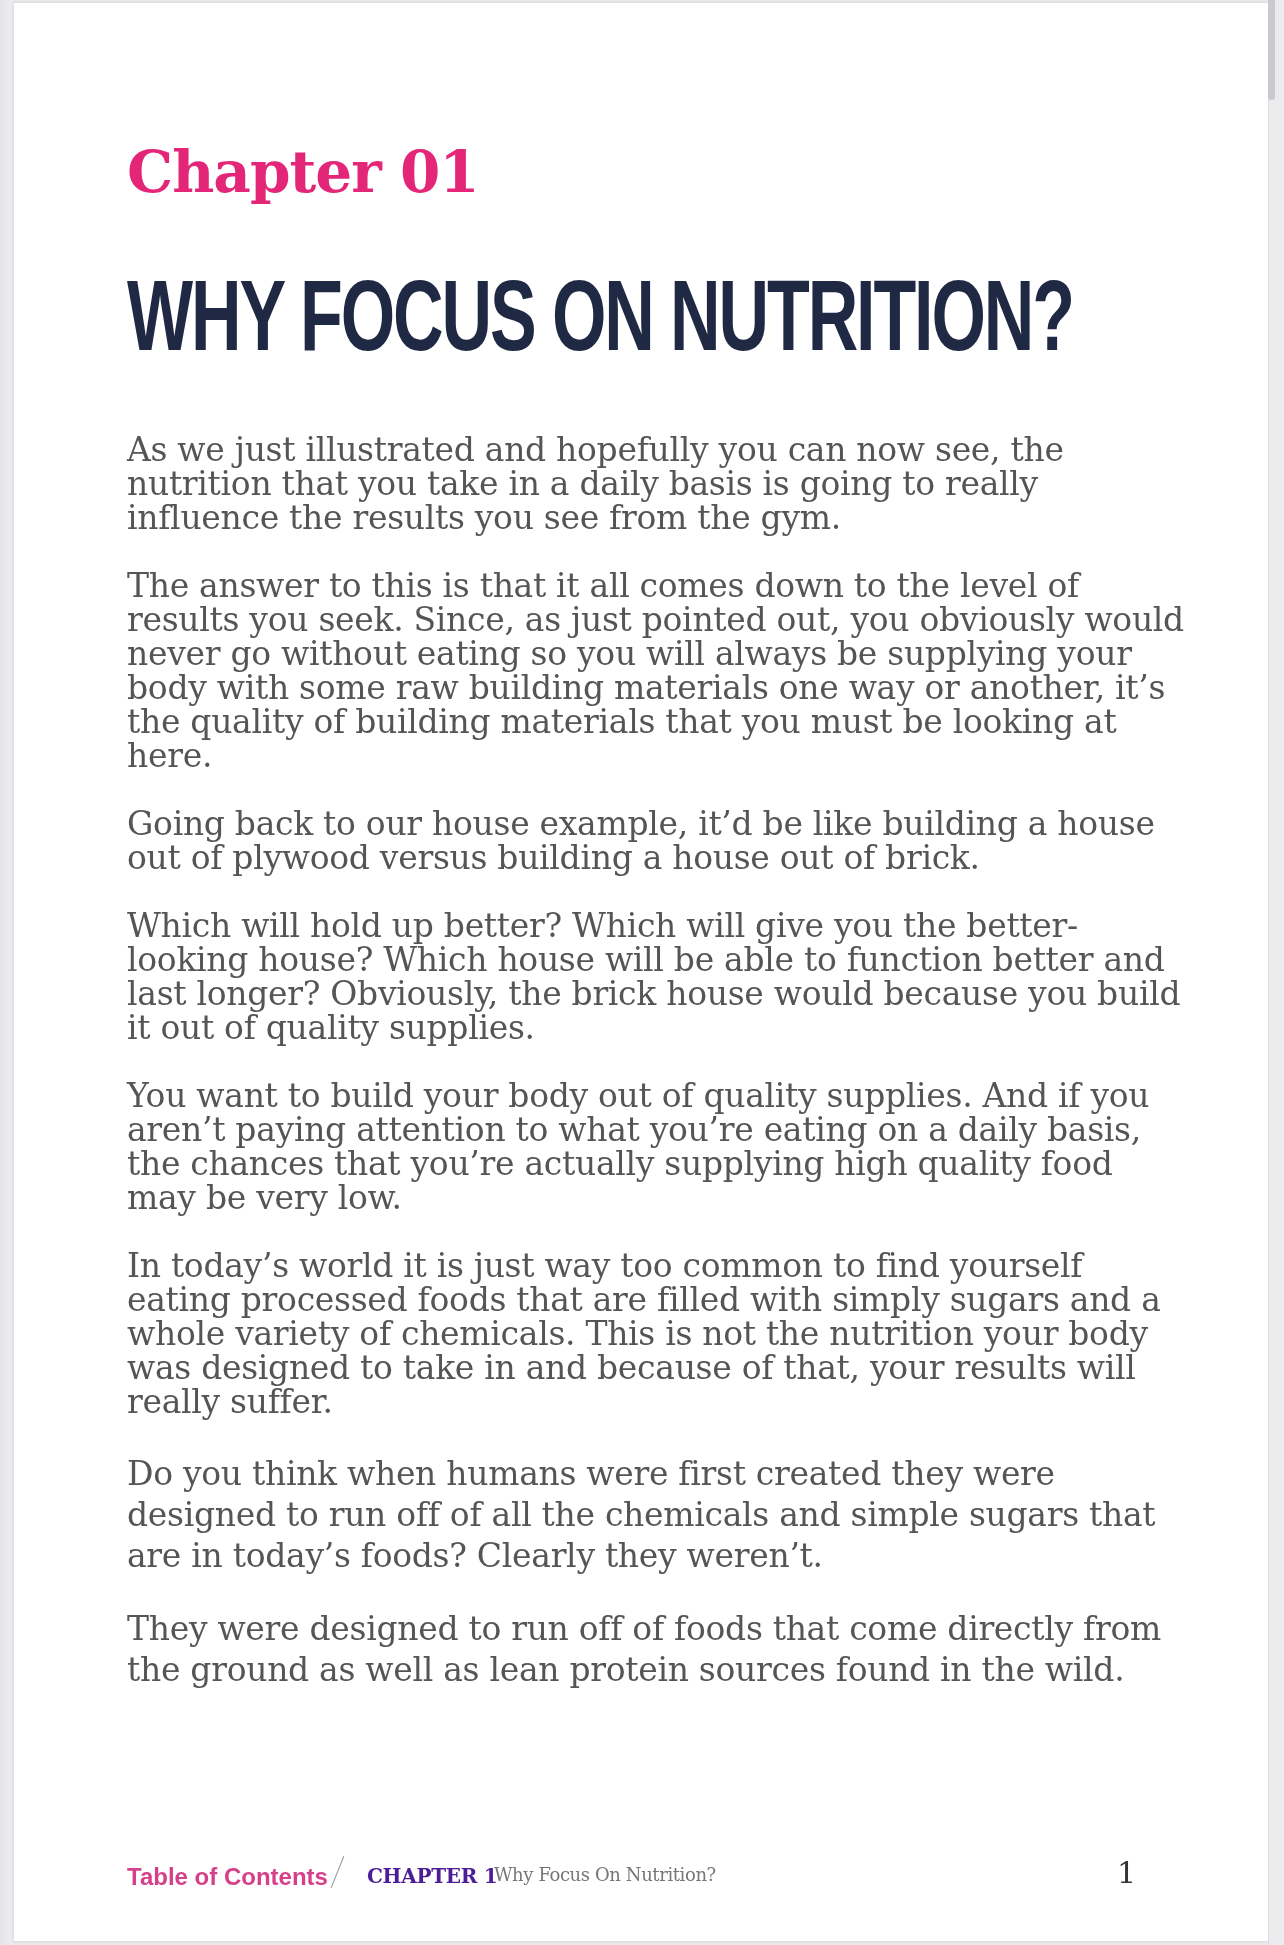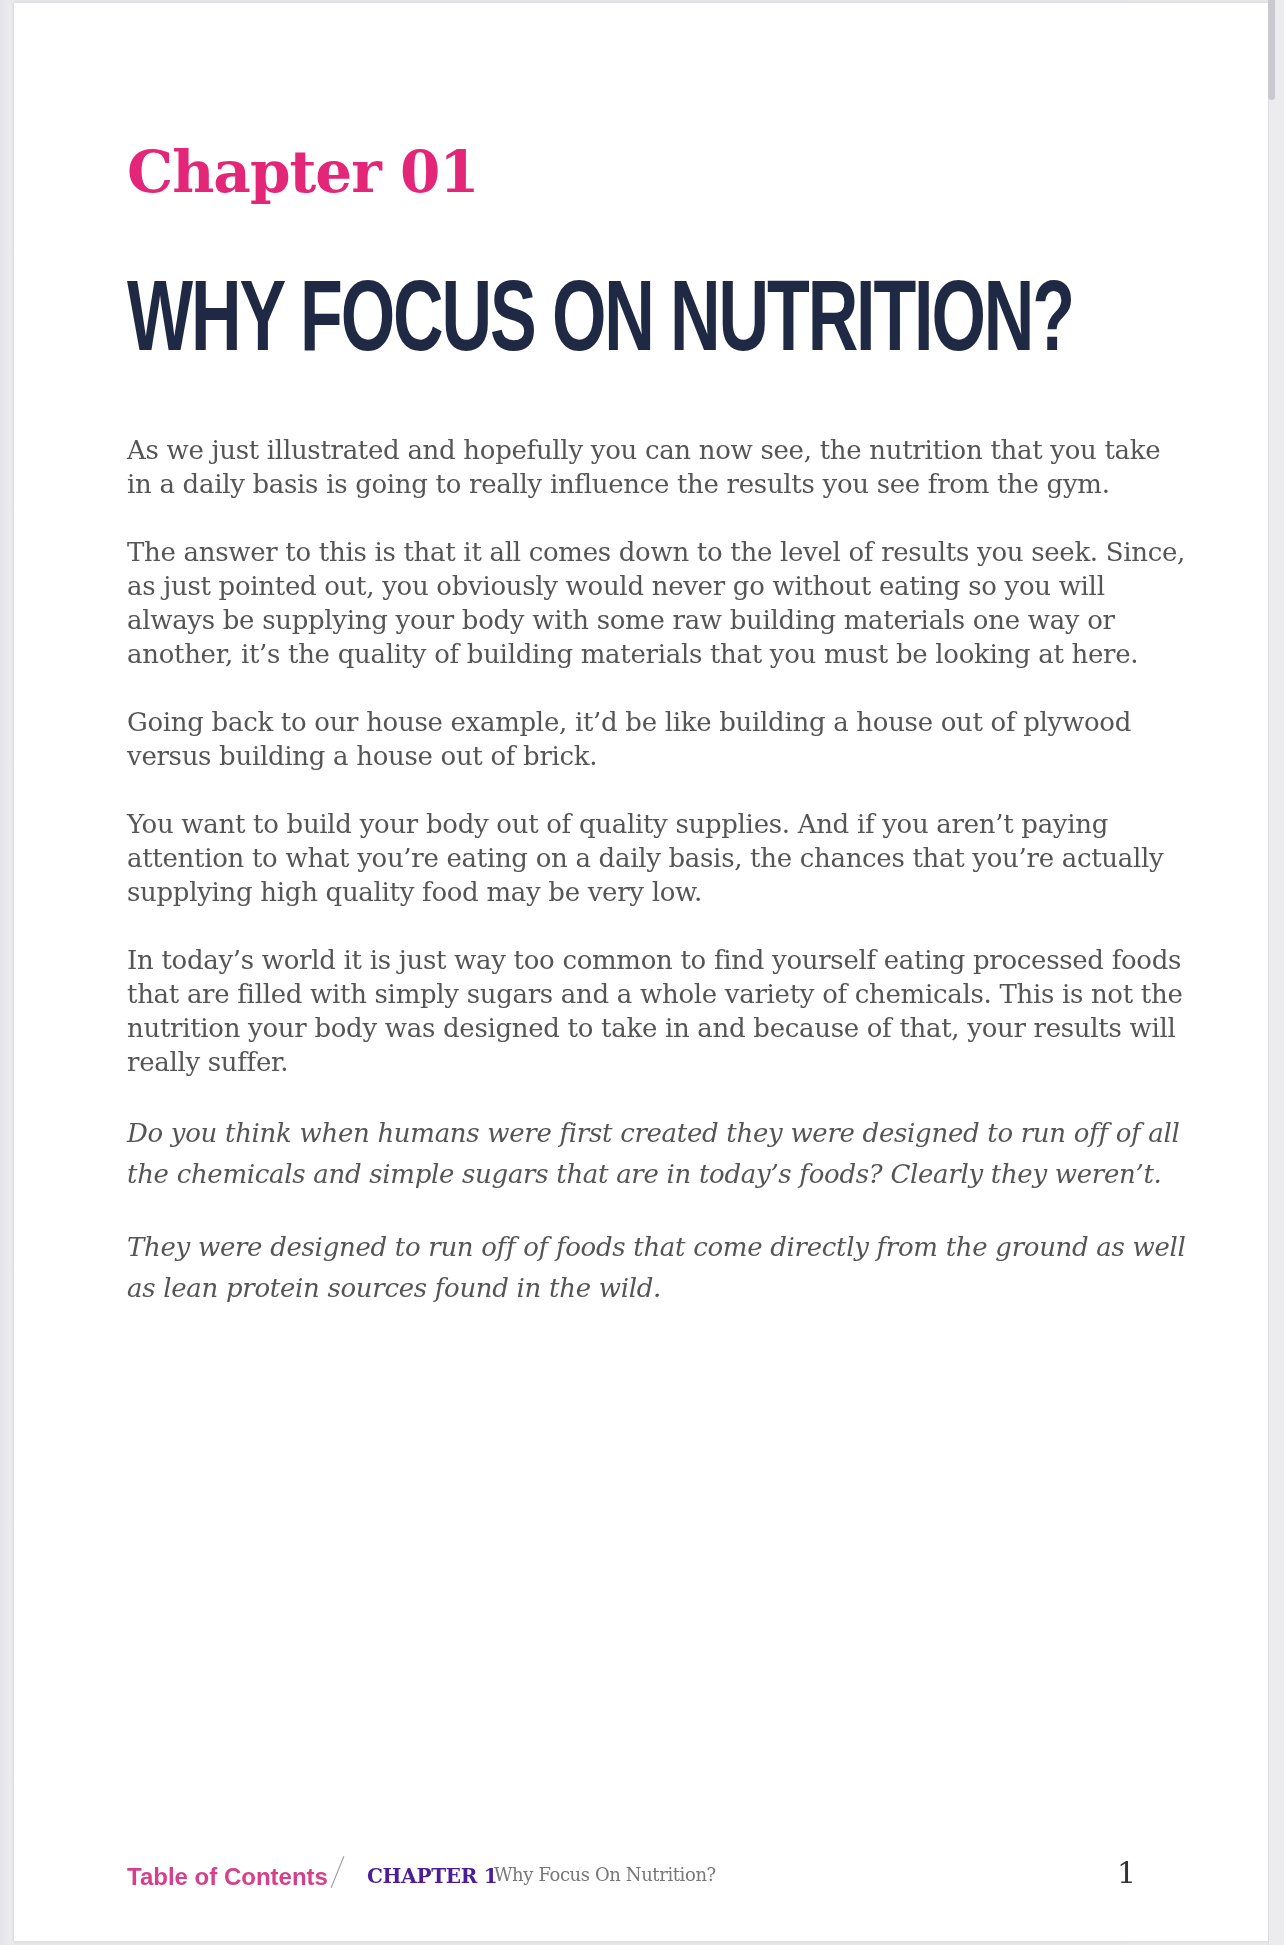--- a/index.html
+++ b/index.html
@@ -71,31 +71,30 @@
     white-space: nowrap;
   }
   .body-text {
     position: absolute;
     left: 113px;
     top: 430px;
     width: 1060px;
   }
   .para {
     font-family: "DejaVu Serif", serif;
-    font-size: 26px;
+    font-size: 33px;
     line-height: 34px;
     color: #555555;
     margin: 0 0 34px 0;
     letter-spacing: -0.3px;
     font-weight: 300;
   }
   .para.loose {
     line-height: 41px;
     margin-bottom: 32px;
-    font-style: italic;
   }
   .footer {
     position: absolute;
     left: 113px;
     top: 1852px;
     width: 1020px;
     height: 40px;
     font-family: "DejaVu Serif", serif;
   }
   .toc-link {
@@ -154,20 +153,21 @@
   <div class="page">
 
     <h2 class="chapter-label">Chapter 01</h2>
 
     <h1 class="chapter-title">WHY FOCUS ON NUTRITION?</h1>
 
     <div class="body-text">
       <p class="para">As we just illustrated and hopefully you can now see, the nutrition that you take in a daily basis is going to really influence the results you see from the gym.</p>
       <p class="para">The answer to this is that it all comes down to the level of results you seek. Since, as just pointed out, you obviously would never go without eating so you will always be supplying your body with some raw building materials one way or another, it’s the quality of building materials that you must be looking at here.</p>
       <p class="para">Going back to our house example, it’d be like building a house out of plywood versus building a house out of brick.</p>
+      <p class="para">Which will hold up better? Which will give you the better-looking house? Which house will be able to function better and last longer? Obviously, the brick house would because you build it out of quality supplies.</p>
       <p class="para">You want to build your body out of quality supplies. And if you aren’t paying attention to what you’re eating on a daily basis, the chances that you’re actually supplying high quality food may be very low.</p>
       <p class="para">In today’s world it is just way too common to find yourself eating processed foods that are filled with simply sugars and a whole variety of chemicals. This is not the nutrition your body was designed to take in and because of that, your results will really suffer.</p>
       <p class="para loose">Do you think when humans were first created they were designed to run off of all the chemicals and simple sugars that are in today’s foods? Clearly they weren’t.</p>
       <p class="para loose">They were designed to run off of foods that come directly from the ground as well as lean protein sources found in the wild.</p>
     </div>
 
     <div class="footer">
       <a class="toc-link">Table of Contents</a>
       <span class="slash"></span>
       <span class="chapter-num">CHAPTER 1</span>

